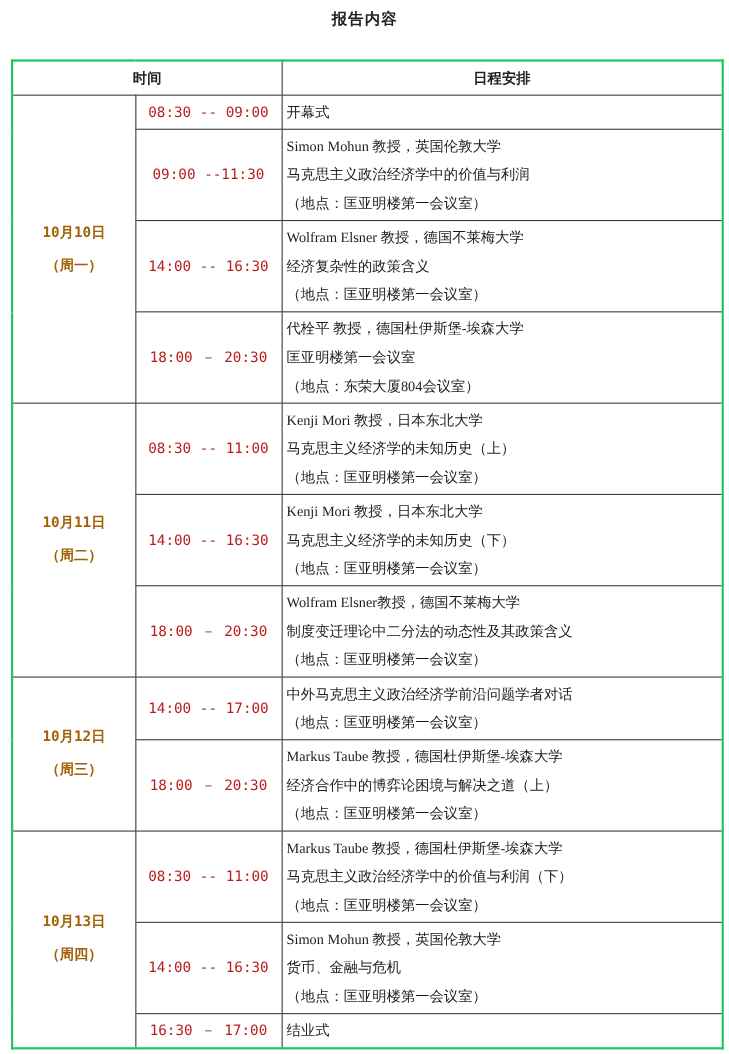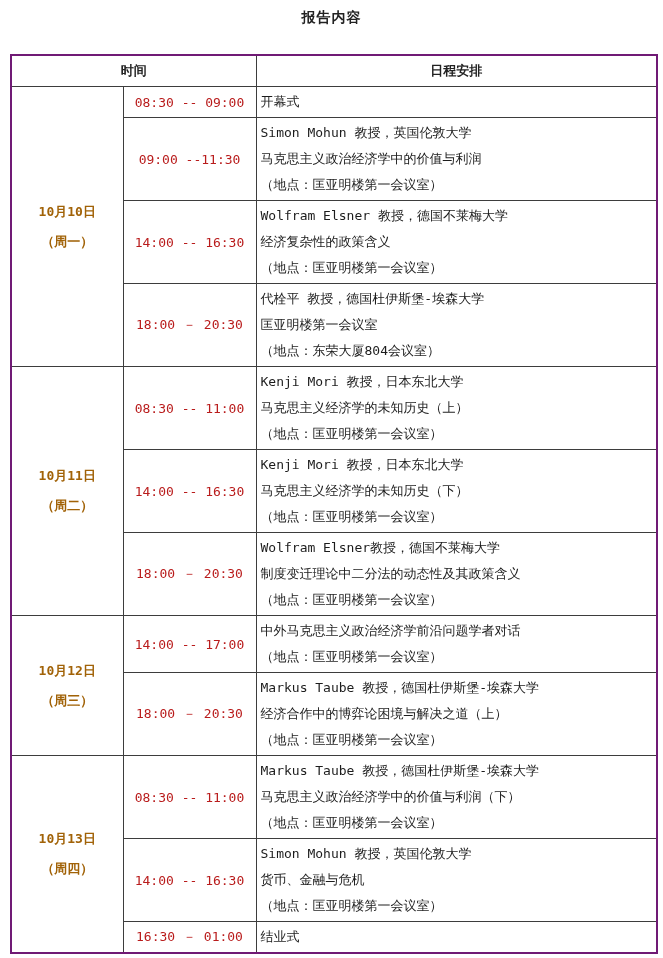--- a/index.html
+++ b/index.html
@@ -24,21 +24,21 @@
     font-size: 14px;
     padding-top: 9px;
     letter-spacing: 1px;
     color: #222;
   }
   table.schedule {
     border-collapse: collapse;
     table-layout: fixed;
     width: 646px;
     margin: 27px 0 4px 10px;
-    border: 2px solid #701a75;
+    border: 2px solid #22c55e;
   }
   th, td {
     border: 1px solid #3d3d3d;
     font-size: 13px;
     overflow: hidden;
   }
   thead th {
     font-weight: bold;
     font-size: 13px;
     text-align: center;
@@ -61,20 +61,21 @@
     vertical-align: middle;
     white-space: nowrap;
     padding: 0;
     color: #b91c1c;
   }
   td.content-cell {
     vertical-align: middle;
     text-align: left;
     padding: 2px 2px 2px 4px;
     color: #1c1c1c;
+    font-family: Liberation Serif, serif;
   }
   td.content-cell .content-line {
     line-height: 26px;
     white-space: nowrap;
   }
 </style>
 </head>
 <body>
 
 <div class="page">
@@ -189,21 +190,21 @@
         </tr>
         <tr>
           <td class="time-cell">14:00 -- 16:30</td>
           <td class="content-cell">
             <div class="content-line">Simon Mohun 教授，英国伦敦大学</div>
             <div class="content-line">货币、金融与危机</div>
             <div class="content-line">（地点：匡亚明楼第一会议室）</div>
           </td>
         </tr>
         <tr>
-          <td class="time-cell">16:30 － 01:00</td>
+          <td class="time-cell">16:30 － 17:00</td>
           <td class="content-cell">
             <div class="content-line">结业式</div>
           </td>
         </tr>
       </tbody>
   </table>
 
 </div>
 
 </body></html>

